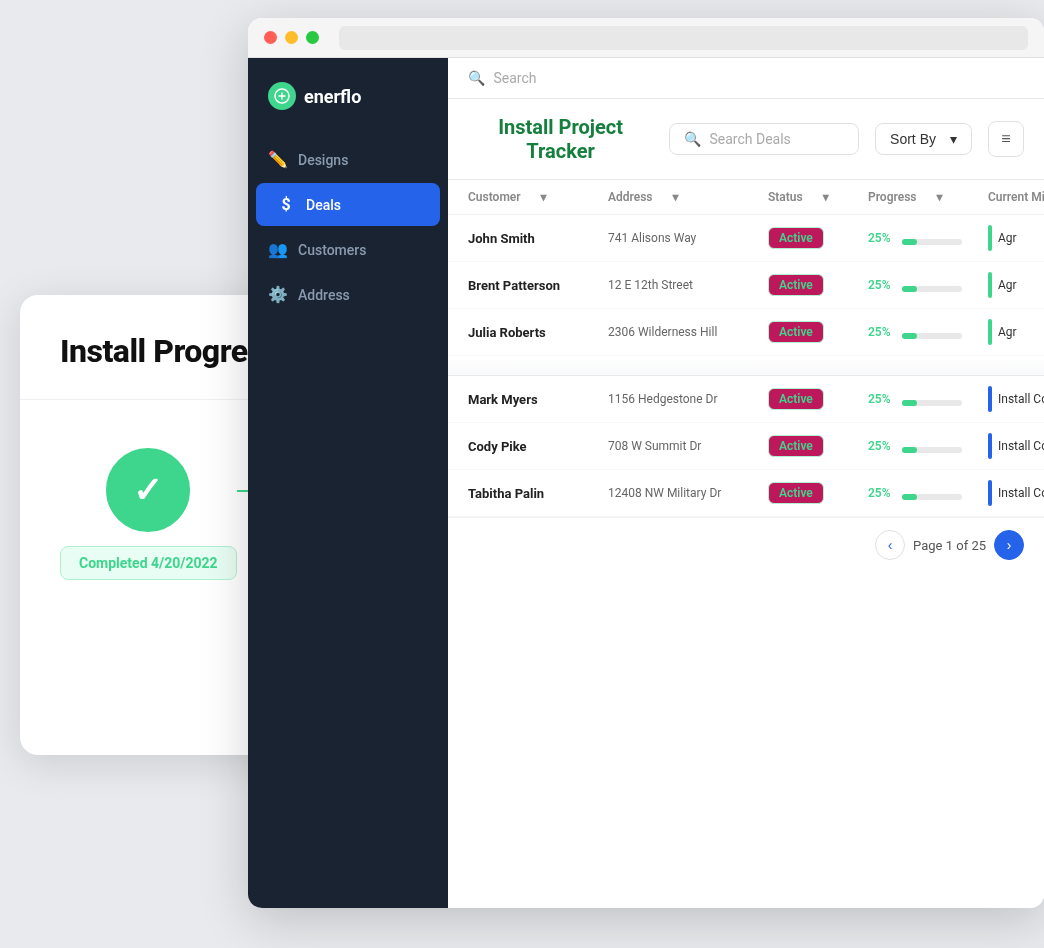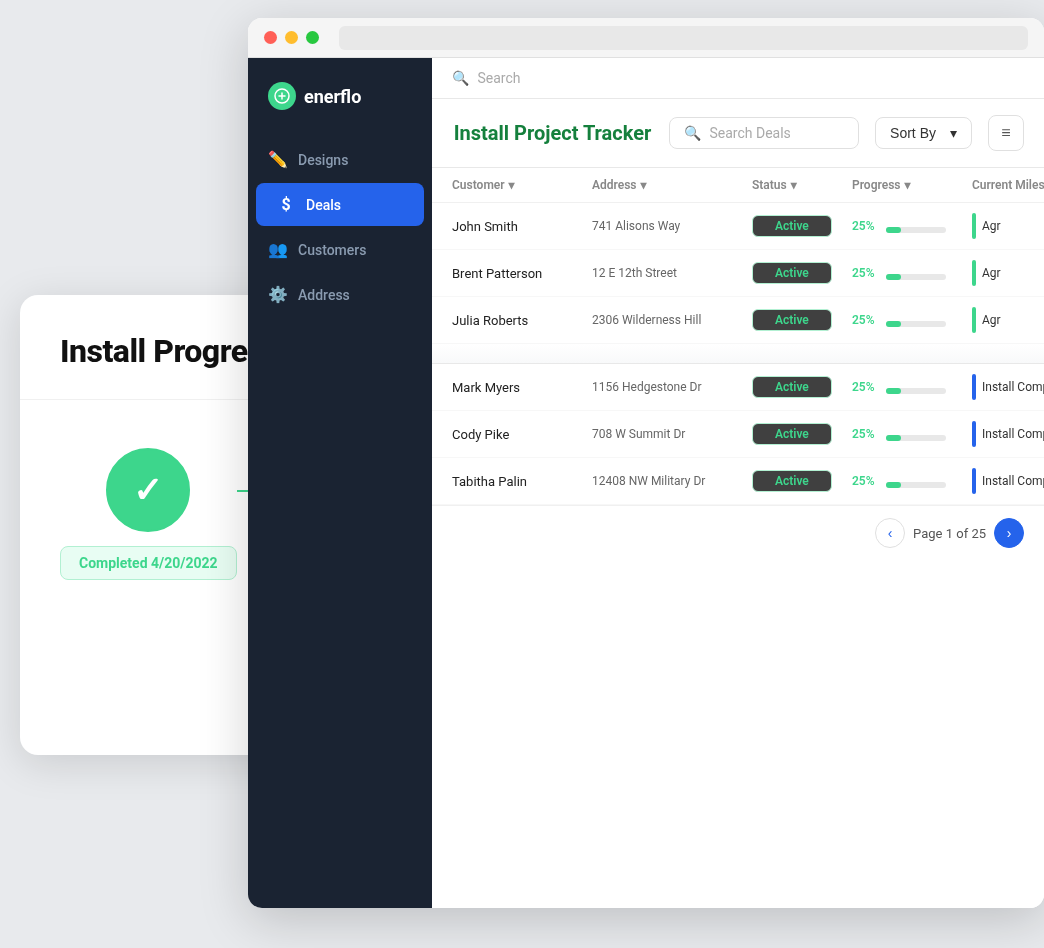--- a/index.html
+++ b/index.html
@@ -182,21 +182,21 @@
     }
 
     
     .browser-content {
       display: flex;
       height: calc(100% - 40px);
     }
 
     
     .sidebar {
-      width: 184px;
+      width: 200px;
       background: #1a2332;
       height: 100%;
       flex-shrink: 0;
       padding: 24px 0;
     }
 
     .sidebar-logo {
       display: flex;
       align-items: center;
       gap: 8px;
@@ -352,53 +352,53 @@
       border-bottom: 1px solid #f0f0f0;
       background: #fff;
     }
 
     .th {
       font-size: 12px;
       color: #888;
       font-weight: 600;
       display: flex;
       align-items: center;
-      gap: 4px;
+      gap: 20px;
     }
 
     .table-row {
       display: grid;
       grid-template-columns: 140px 160px 100px 120px 160px 120px;
       padding: 10px 20px;
       border-bottom: 1px solid #f7f7f7;
       align-items: center;
     }
 
     .td {
       font-size: 13px;
       color: #333;
     }
 
     .td-name {
-      font-weight: 400;
+      font-weight: 700;
       color: #222;
     }
 
     .td-address {
       color: #666;
       font-size: 12px;
     }
 
     .status-badge {
       display: inline-block;
-      background: #404040;
+      background: #be185d;
       color: #3dd68c;
       border: 1px solid #b2f0d2;
       border-radius: 6px;
-      padding: 3px 22px;
+      padding: 3px 10px;
       font-size: 12px;
       font-weight: 600;
     }
 
     .progress-cell {
       display: flex;
       align-items: flex-end;
       gap: 6px;
     }
 

